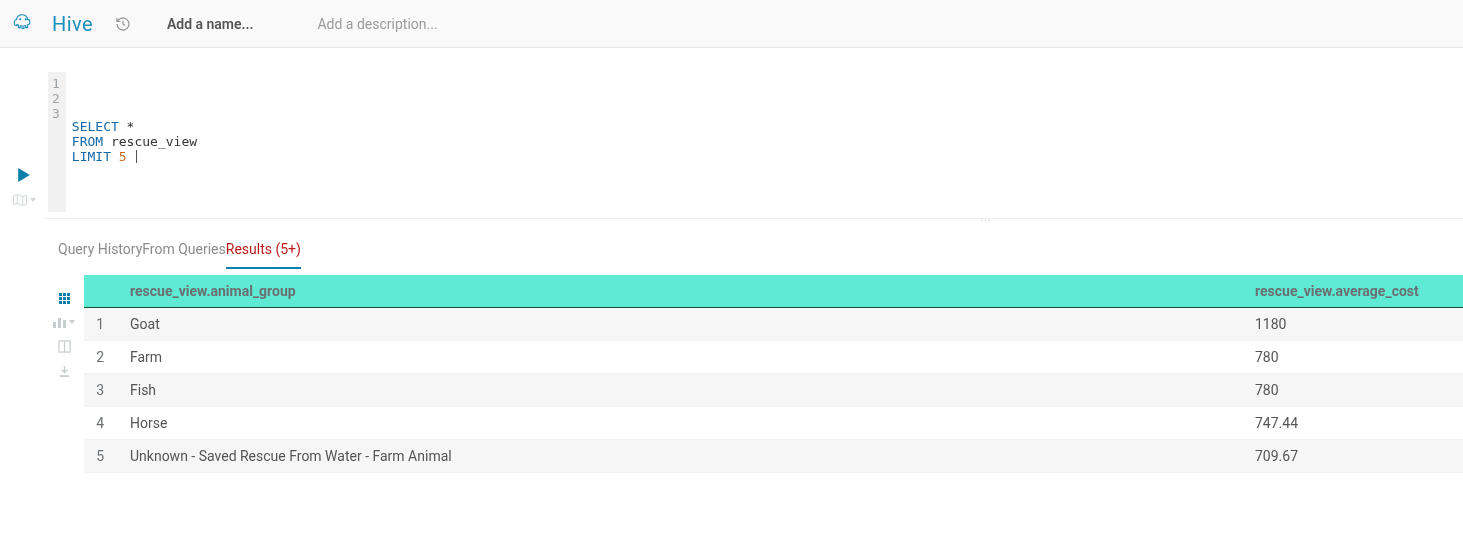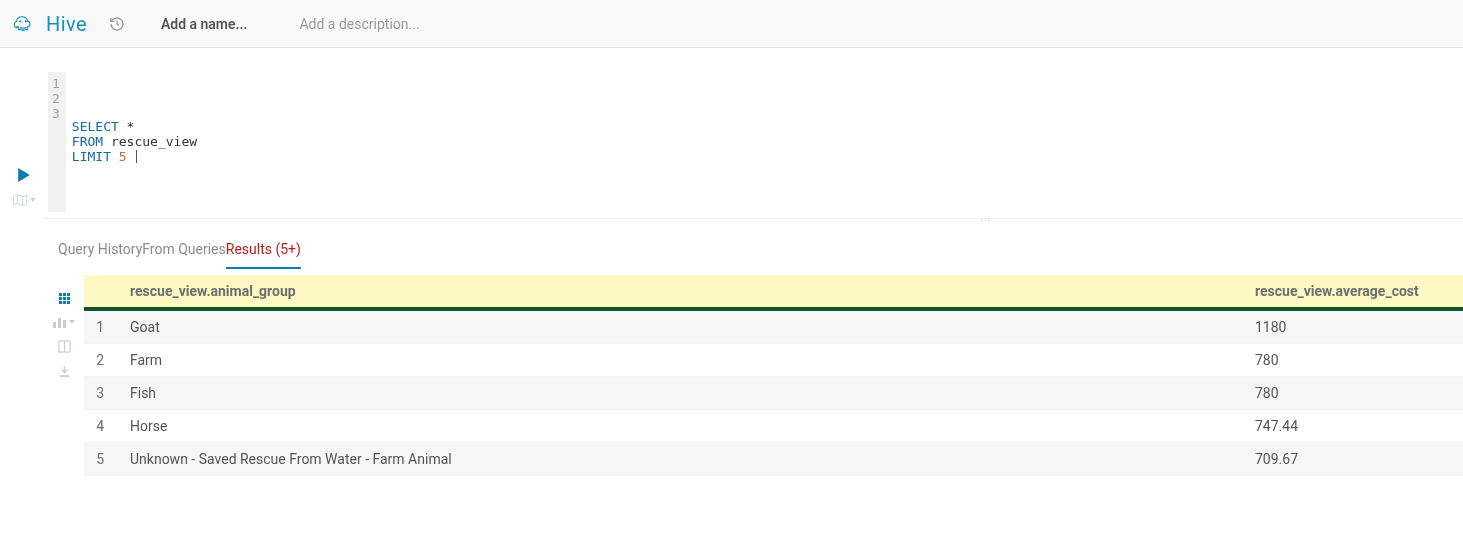--- a/index.html
+++ b/index.html
@@ -14,22 +14,22 @@
   .topbar {
     display: flex;
     align-items: center;
     height: 48px;
     border-bottom: 1px solid #e5e5e5;
     padding: 0 12px;
     background: #f9f9f9;
   }
   .logo-wrap {
     display: flex;
-    align-items: flex-end;
-    gap: 12px;
+    align-items: flex-start;
+    gap: 18px;
     margin-right: 22px;
   }
   .logo-icon {
     width: 22px; height: 22px;
     color: #1b8fbd;
   }
   .logo-text {
     font-size: 20px;
     font-weight: 400;
     color: #1b8fbd;
@@ -37,21 +37,21 @@
   }
   .history-icon {
     width: 16px; height:16px;
     color: #9b9b9b;
     margin-right: 36px;
     cursor: pointer;
   }
   .name-field {
     font-weight: 600;
     color: #555;
-    margin-right: 8px;
+    margin-right: 20px;
     cursor: text;
   }
   .desc-field {
     color: #9b9b9b;
     font-weight: 400;
     cursor: text;
     margin-left: 44px;
   }
 
   .body-area {
@@ -179,22 +179,22 @@
     width: 100%;
     border-collapse: collapse;
     font-size: 14px;
     color: #555;
   }
   .results-table th {
     text-align: left;
     font-weight: 700;
     color: #6b6f72;
     padding: 8px 12px;
-    border-bottom: 4px solid #14532d;
-    background: #fef9c3;
+    border-bottom: 1px solid #14532d;
+    background: #5eead4;
   }
   .results-table th.rownum, .results-table td.rownum {
     text-align: right;
     width: 34px;
     color: #6b6f72;
     padding-right: 14px;
   }
   .results-table td {
     padding: 8px 12px;
     border-bottom: 1px solid #f2f2f2;

